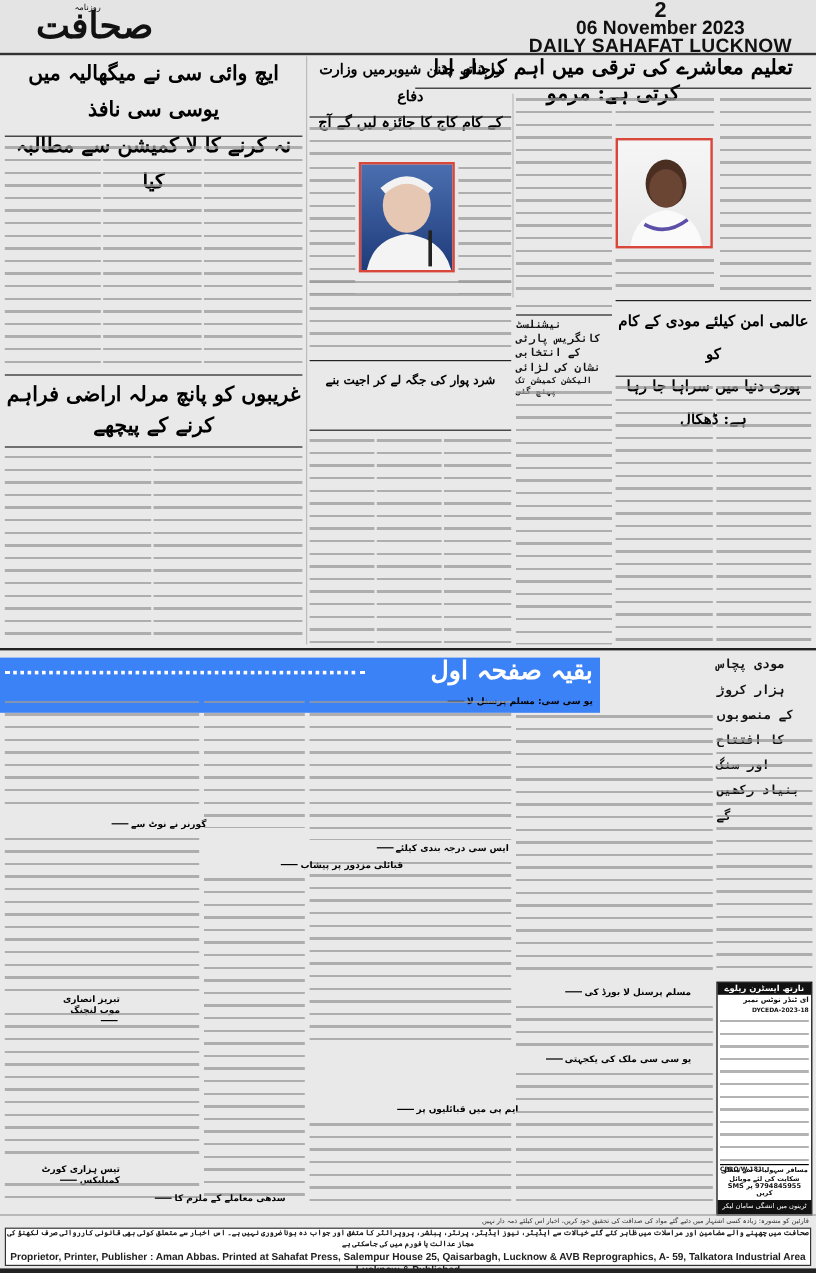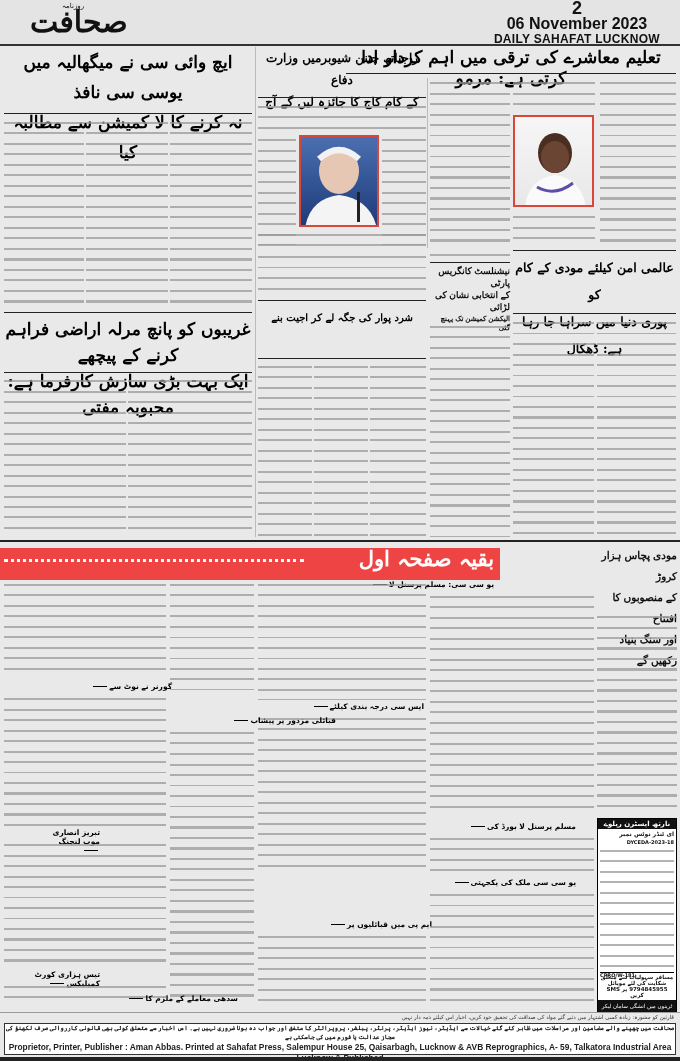--- a/index.html
+++ b/index.html
@@ -5,54 +5,54 @@
   * { box-sizing: border-box; margin: 0; padding: 0; }
   html, body { width: 680px; height: 1061px; background: #e9e9e9; overflow: hidden; }
   body { font-family: "DejaVu Sans", sans-serif; color: #111; position: relative; }
 
   .masthead { position: absolute; left: 0; top: 0; width: 680px; height: 46px; background: #e4e4e4; border-bottom: 2px solid #333; }
   .logo { position: absolute; left: 30px; top: 4px; font-family: "DejaVu Serif", serif; font-size: 30px; font-weight: bold; direction: rtl; color: #111; letter-spacing: 1px; }
   .logo-small { position: absolute; left: 62px; top: 2px; font-size: 7px; direction: rtl; }
   .meta-block { position: absolute; right: 20px; top: 0; text-align: center; font-family: "Liberation Sans", sans-serif; font-weight: bold; color: #111; }
   .page-num { font-size: 18px; line-height: 16px; }
   .date { font-size: 16px; line-height: 16px; }
-  .paper-name { font-size: 12px; line-height: 14px; letter-spacing: 0.3px; }
+  .paper-name { font-size: 16px; line-height: 14px; letter-spacing: 0.3px; }
   .headline { position: absolute; direction: rtl; text-align: center; font-weight: bold; font-family: "DejaVu Serif", serif; color: #000; line-height: 1.25; }
 
   .col { position: absolute; direction: rtl; text-align: justify; font-size: 6px; line-height: 10.5px; color: #555; overflow: hidden; }
   .textblock { background: repeating-linear-gradient(to bottom, transparent 0px, transparent 4px, #9a9a9a 4px, #9a9a9a 6px, transparent 6px, transparent 10.5px); opacity: 0.75; }
 
   .rule { position: absolute; background: #222; }
   .vrule { position: absolute; width: 1px; background: #bbb; }
 
   .photo { position: absolute; border: 2px solid #d9473b; overflow: hidden; background: #f0f0f0; }
   .photo-murmu { left: 513px; top: 115px; width: 81px; height: 92px; background: linear-gradient(#f6f6f6, #e8e8e8); }
   .photo-rajnath { left: 299px; top: 135px; width: 80px; height: 92px; background: linear-gradient(#4a6fb0, #1f3b7a); }
 
-  .banner { position: absolute; left: 0; top: 548px; width: 500px; height: 32px; background: #ef4444; }
+  .banner { position: absolute; left: 0; top: 548px; width: 500px; height: 46px; background: #3b82f6; }
   .banner-dots { position: absolute; left: 4px; top: 11px; width: 300px; height: 4px; border-top: 3px dotted #fff; }
   .banner-title { position: absolute; right: 6px; top: -2px; color: #fff; font-size: 21px; font-weight: bold; font-family: "DejaVu Serif", serif; direction: rtl; }
 
   .section-label { position: absolute; direction: rtl; font-size: 7.5px; font-weight: bold; color: #000; }
   .section-label::after { content: ""; display: inline-block; width: 14px; border-top: 1px solid #000; vertical-align: middle; margin-right: 2px; }
 
   .ad-box { position: absolute; left: 597px; top: 818px; width: 80px; height: 195px; border: 1px solid #000; background: #fff; }
   .ad-header { background: #111; color: #fff; font-size: 7px; font-weight: bold; text-align: center; direction: rtl; padding: 1px 0; }
   .ad-sub { font-size: 6px; font-weight: bold; direction: rtl; text-align: right; padding: 1px 2px; }
   .ad-body { height: 125px; margin: 0 2px; }
   .ad-footer { position: absolute; bottom: 14px; left: 2px; right: 2px; font-size: 5.5px; font-weight: bold; direction: rtl; text-align: center; border-top: 1px solid #000; padding-top: 1px; }
   .ad-bottom { position: absolute; bottom: 0; left: 0; right: 0; background: #111; color: #fff; font-size: 5.5px; direction: rtl; text-align: center; height: 12px; line-height: 12px; }
 
   .advisory { position: absolute; left: 0; top: 1012px; width: 680px; height: 10px; font-size: 5.5px; direction: rtl; color: #333; padding: 1px 6px; border-top: 1px solid #999; }
   .footer { position: absolute; left: 4px; top: 1023px; width: 672px; height: 32px; border: 1px solid #333; background: #fff; font-family: "Liberation Sans", sans-serif; text-align: center; }
   .footer-urdu { font-size: 6px; direction: rtl; font-weight: bold; line-height: 9px; }
   .footer-en { font-size: 8.4px; font-weight: bold; line-height: 11px; color: #222; }
   .bottom-bar { position: absolute; left: 0; top: 1057px; width: 680px; height: 4px; background: #222; }
 
-  .fp-headline-small { position: absolute; direction: rtl; font-weight: bold; font-family: Liberation Sans, sans-serif; text-align: right; line-height: 1.35; }
+  .fp-headline-small { position: absolute; direction: rtl; font-weight: bold; font-family: Liberation Mono, monospace; text-align: left; line-height: 1.35; }
 </style>
 </head>
 <body>
 
 <div class="masthead">
   <div class="logo">صحافت</div>
   <div class="logo-small">روزنامہ</div>
   <div class="meta-block">
     <div class="page-num">2</div>
     <div class="date">06 November 2023</div>
@@ -100,21 +100,20 @@
 </div>
 <div class="rule" style="left:4px; top:113px; width:248px; height:1px;"></div>
 <div class="col textblock" style="left:170px; top:118px; width:82px; height:190px;"></div>
 <div class="col textblock" style="left:86px; top:118px; width:82px; height:190px;"></div>
 <div class="col textblock" style="left:4px; top:118px; width:80px; height:190px;"></div>
 <div class="vrule" style="left:255px; top:47px; height:490px;"></div>
 
 <div class="rule" style="left:4px; top:312px; width:248px; height:1px;"></div>
 <div class="headline" style="left:4px; top:316px; width:248px; font-size:17px; line-height:26px;">
   <div>غریبوں کو پانچ مرلہ اراضی فراہم کرنے کے پیچھے</div>
-  <div>ایک بہت بڑی سازش کارفرما ہے: محبوبہ مفتی</div>
 </div>
 <div class="rule" style="left:4px; top:372px; width:248px; height:1px;"></div>
 <div class="col textblock" style="left:128px; top:376px; width:124px; height:160px;"></div>
 <div class="col textblock" style="left:4px; top:376px; width:122px; height:160px;"></div>
 
 <div class="col textblock" style="left:430px; top:250px; width:80px; height:10px;"></div>
 <div class="rule" style="left:430px; top:262px; width:80px; height:1px;"></div>
 <div class="fp-headline-small" style="left:430px; top:265px; width:80px; font-size:9px;">
   <div>نیشنلسٹ کانگریس پارٹی</div>
   <div>کے انتخابی نشان کی لڑائی</div>

